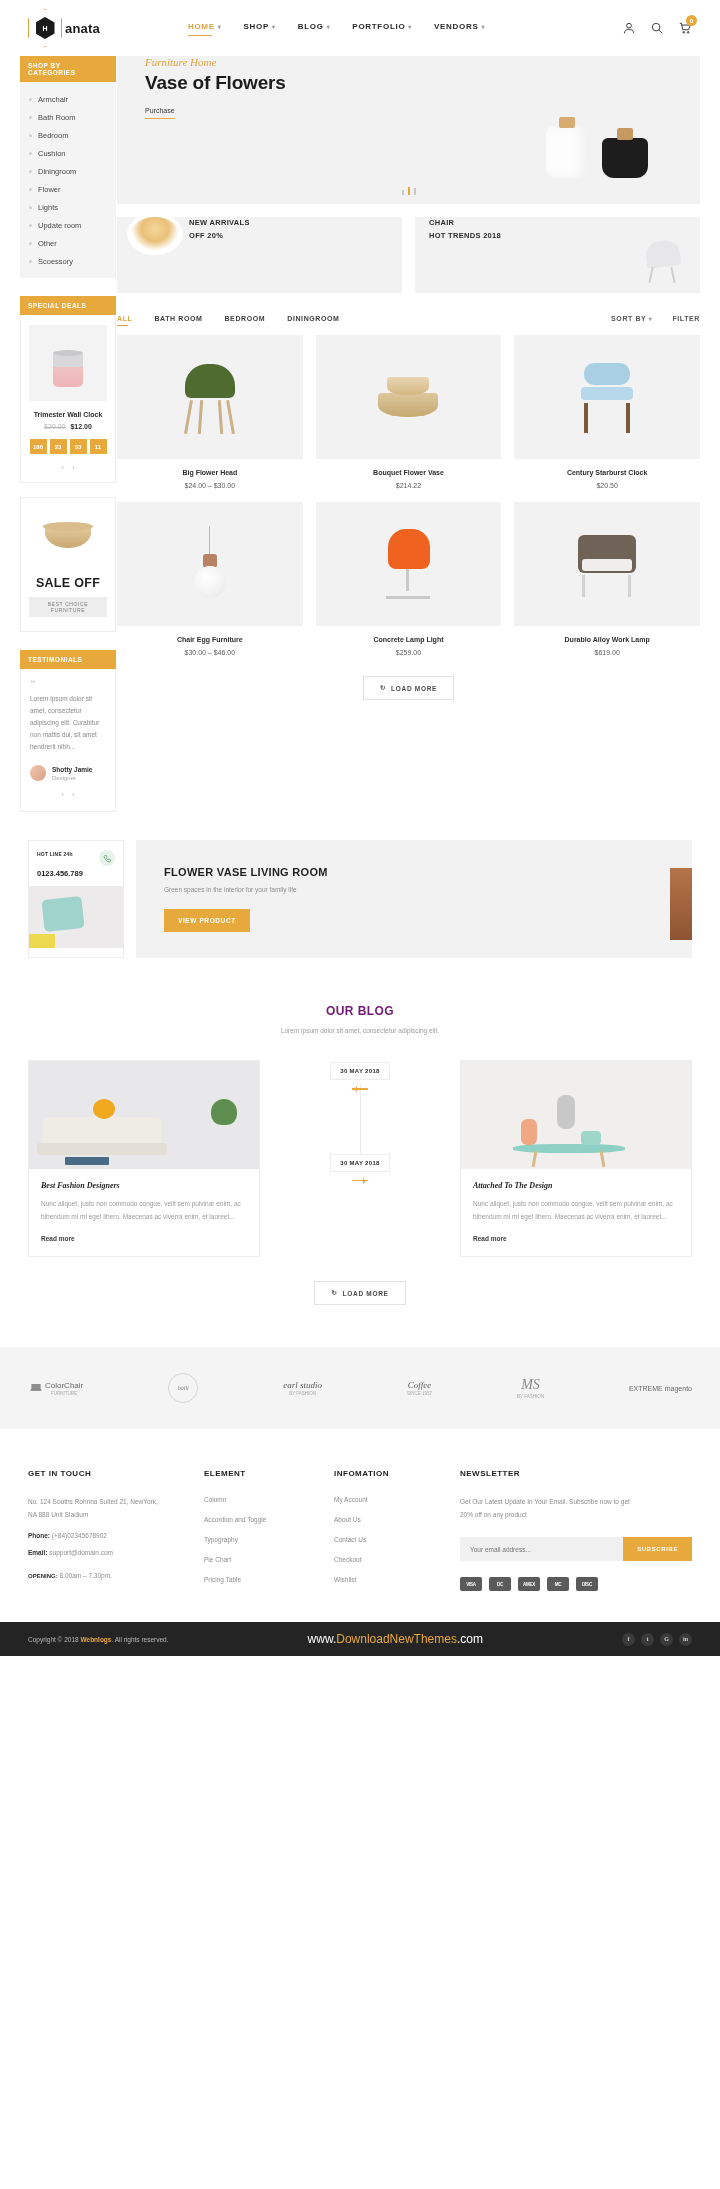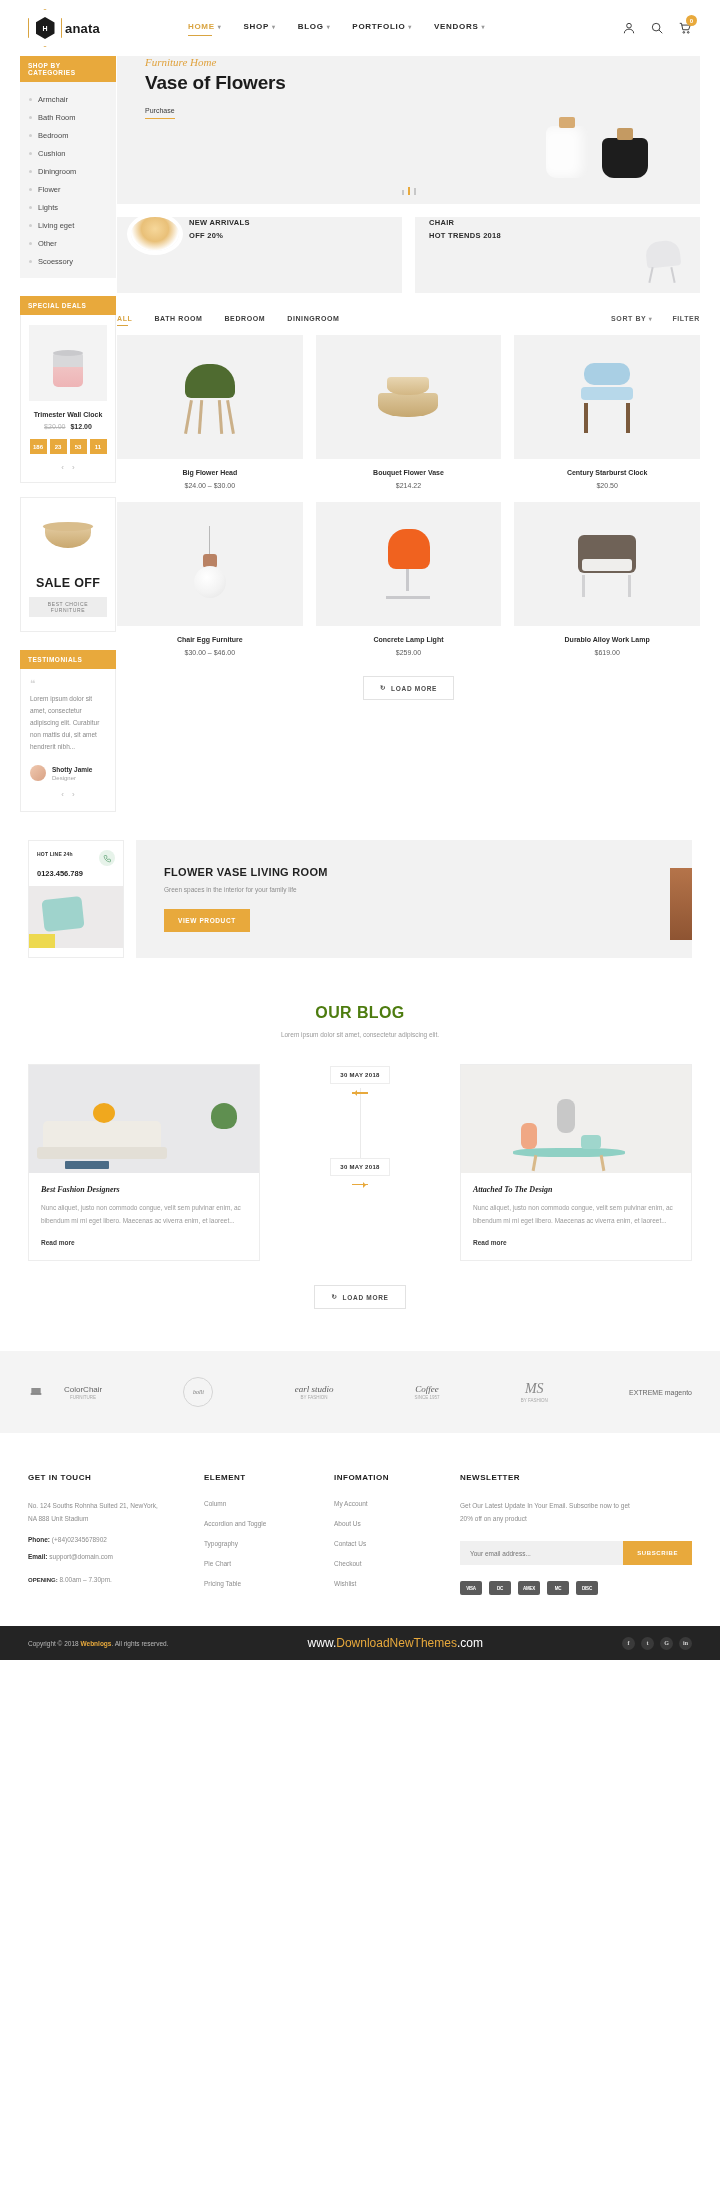--- a/index.html
+++ b/index.html
@@ -270,21 +270,21 @@
   .cta-sub { font-size:6.5px; color:#8d8d8d; margin-top:8px;}
   .cta-btn {
     margin-top:16px; background:#e8a93c; color:#fff; font-size:6.5px; font-weight:700;
     letter-spacing:.6px; padding: 8px 14px; display:inline-block; cursor:pointer;
   }
   .wood{position:absolute;right:0;top:28px;width:22px;height:72px;background:linear-gradient(#b5744a,#8e5432);}
 
   
   .blog-sec { padding: 46px 28px 0; }
   .blog-head { text-align:center; }
-  .blog-title { font-size:16px; font-weight:700; color:#4d7c0f; letter-spacing:.4px;}
+  .blog-title { font-size:12px; font-weight:700; color:#701a75; letter-spacing:.4px;}
   .blog-sub { font-size:6.5px; color:#9a9a9a; margin-top:9px;}
   .blog-row { display:flex; gap: 0; margin-top: 26px; align-items:flex-start;}
   .blog-card { width: 232px; border:1px solid #ededed; background:#fff;}
   .blog-img { height: 108px; background:#e8e8ea; position:relative; overflow:hidden;}
   .sofa{position:absolute;left:14px;bottom:18px;width:118px;height:34px;background:#efece5;border-radius:5px;}
   .sofa2{position:absolute;left:8px;bottom:14px;width:130px;height:12px;background:#e3dfd6;border-radius:3px;}
   .flowers{position:absolute;left:64px;bottom:50px;width:22px;height:20px;background:#f0a81e;border-radius:50%;}
   .plant{position:absolute;right:22px;bottom:44px;width:26px;height:26px;background:#5f8f50;border-radius:50% 50% 40% 40%;}
   .books{position:absolute;left:36px;bottom:4px;width:44px;height:8px;background:#4a6b86;border-radius:1px;}
   .blog-body { padding: 12px 12px 14px; }
@@ -302,21 +302,21 @@
   .tl-arrow::before{content:'';position:absolute;left:-1px;top:-2px;border:3px solid transparent;border-right-color:#e8a93c;}
   .tl-gap { height: 64px; }
 
   .blog-load { display:flex; justify-content:center; margin-top: 24px; }
 
   
   .brands {
     margin-top: 42px; background:#f4f4f4; padding: 26px 28px;
     display:flex; align-items:center; justify-content:space-between; gap:10px;
   }
-  .brand { font-size:8px; color:#4a4a4a; display:flex; align-items:center; gap:20px; opacity:.85;}
+  .brand { font-size:8px; color:#4a4a4a; display:flex; align-items:center; gap:1px; opacity:.85;}
   .brand-sm { font-size:4.5px; color:#9a9a9a; }
   .brand-stack { display:flex; flex-direction:column; align-items:center; gap:1px;}
   .brand-circle{width:30px;height:30px;border-radius:50%;border:1px solid #cfcfcf;display:flex;align-items:center;justify-content:center;font-size:6px;color:#666;font-family:"Liberation Serif",serif;font-style:italic;}
   .brand-script{font-family:"Liberation Serif",serif;font-style:italic;font-size:9px;color:#3f3f3f;}
   .brand-big{font-family:"Liberation Serif",serif;font-size:14px;color:#737373;font-style:italic;}
 
   
   .footer { padding: 40px 28px 26px; display:flex; gap: 18px; background:#fff;}
   .fcol-1 { width: 158px; }
   .fcol-2 { width: 112px; }
@@ -432,21 +432,21 @@
 
       <div class="widget-title">SHOP BY CATEGORIES</div>
       <div class="cat-list">
         <div class="cat-item">Armchair</div>
         <div class="cat-item">Bath Room</div>
         <div class="cat-item">Bedroom</div>
         <div class="cat-item">Cushion</div>
         <div class="cat-item">Diningroom</div>
         <div class="cat-item">Flower</div>
         <div class="cat-item">Lights</div>
-        <div class="cat-item">Living eget</div>
+        <div class="cat-item">Update room</div>
         <div class="cat-item">Other</div>
         <div class="cat-item">Scoessory</div>
       </div>
 
       <div style="height:18px"></div>
 
       <div class="widget-title">SPECIAL DEALS</div>
       <div class="deal-card">
         <div class="deal-img">
           <div class="mug"></div>

